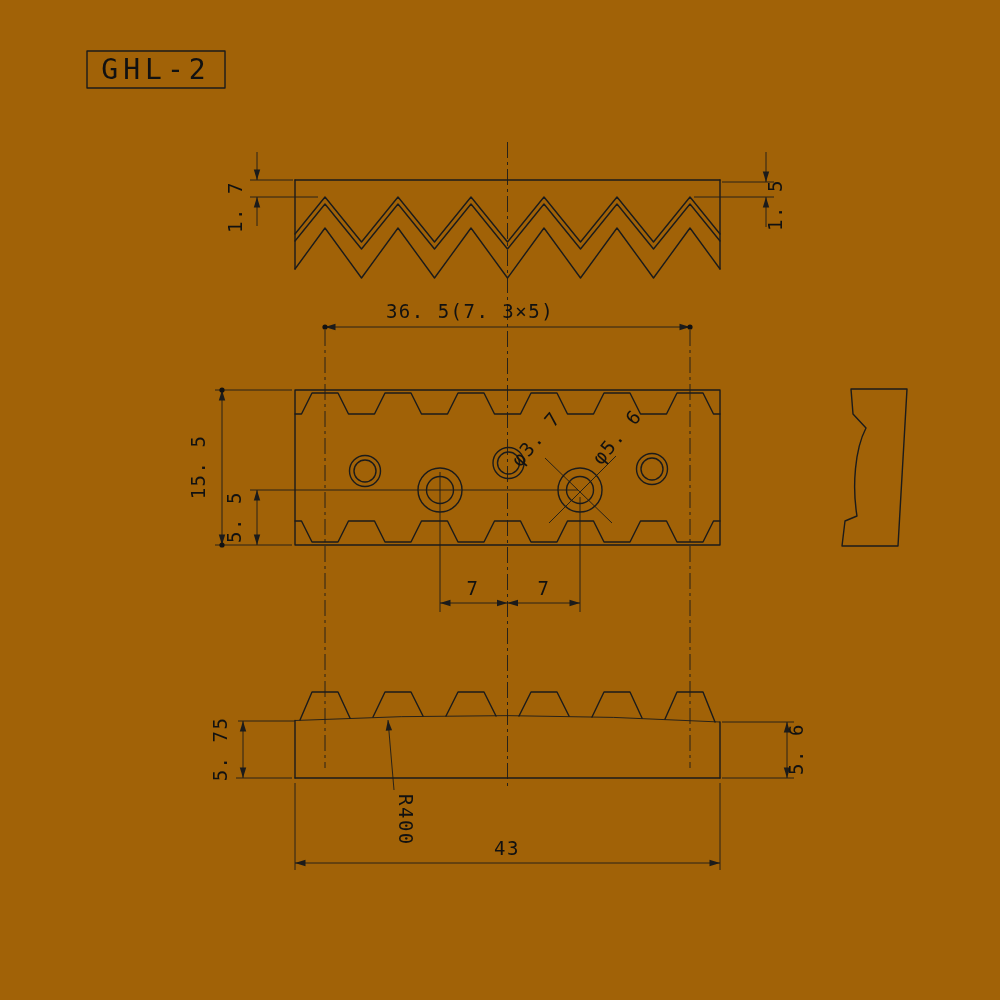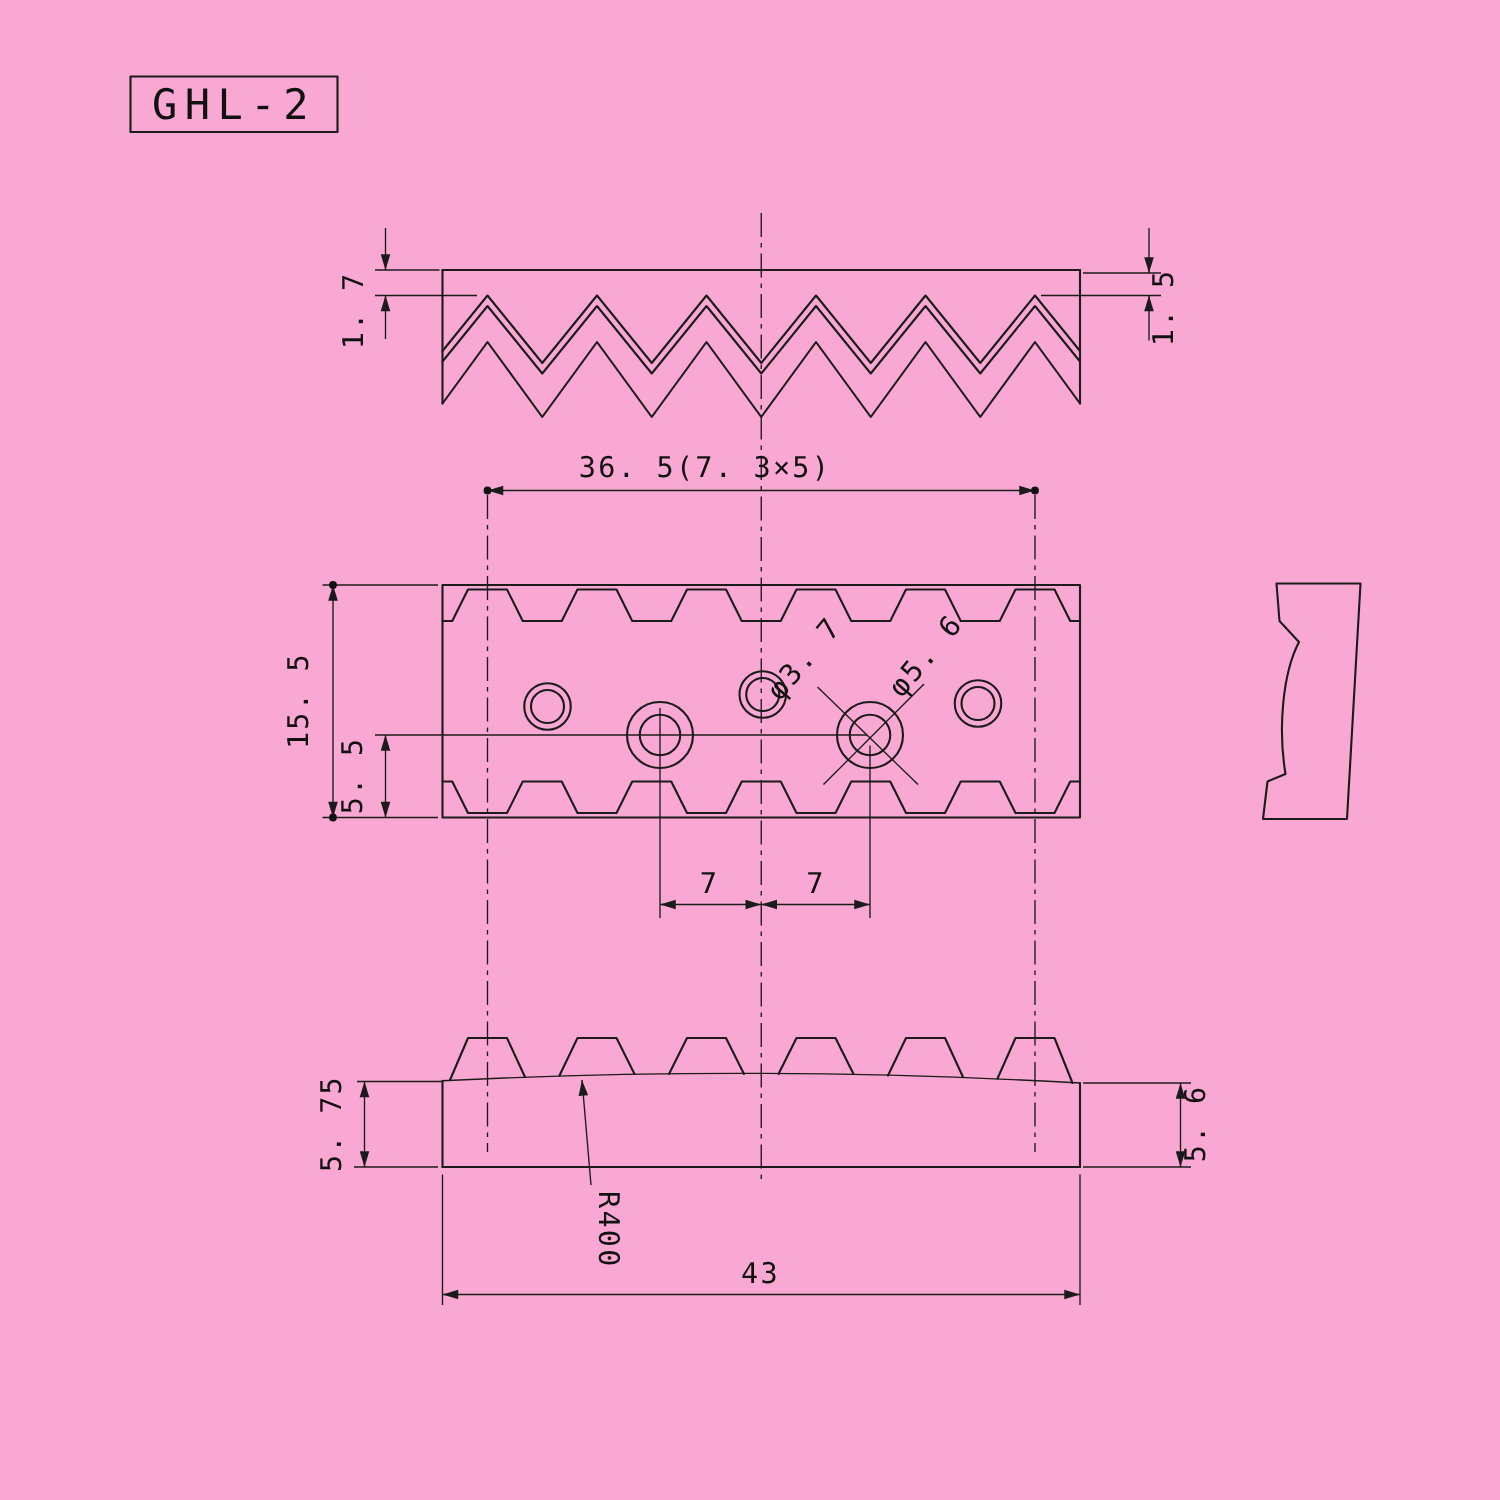--- a/index.html
+++ b/index.html
@@ -1,16 +1,16 @@
 <!DOCTYPE html>
 <html><head>
 <meta charset="utf-8">
 <style>
   html,body { margin:0; padding:0; background:#ffffff; }
-  .canvas { position:relative; width:1000px; height:1000px; background:#f9a8d4; overflow:hidden; }
+  .canvas { position:relative; width:1000px; height:1000px; background:#a16207; overflow:hidden; }
   svg { position:absolute; left:0; top:0; }
   .o  { fill:none; stroke:#1b1b1b; stroke-width:1.4; stroke-linejoin:round; stroke-linecap:round; }
   .d  { fill:none; stroke:#1b1b1b; stroke-width:0.9; }
   .cl { fill:none; stroke:#1b1b1b; stroke-width:0.9; stroke-dasharray:16 4 3 4; }
   .dot { fill:#111; stroke:none; }
   text { font-family:"DejaVu Sans Mono","Liberation Mono",monospace; font-size:19px; fill:#111; letter-spacing:1.5px; }
   .tm { text-anchor:middle; }
   .t-title { font-size:28px; letter-spacing:5px; }
 </style>
 </head>

